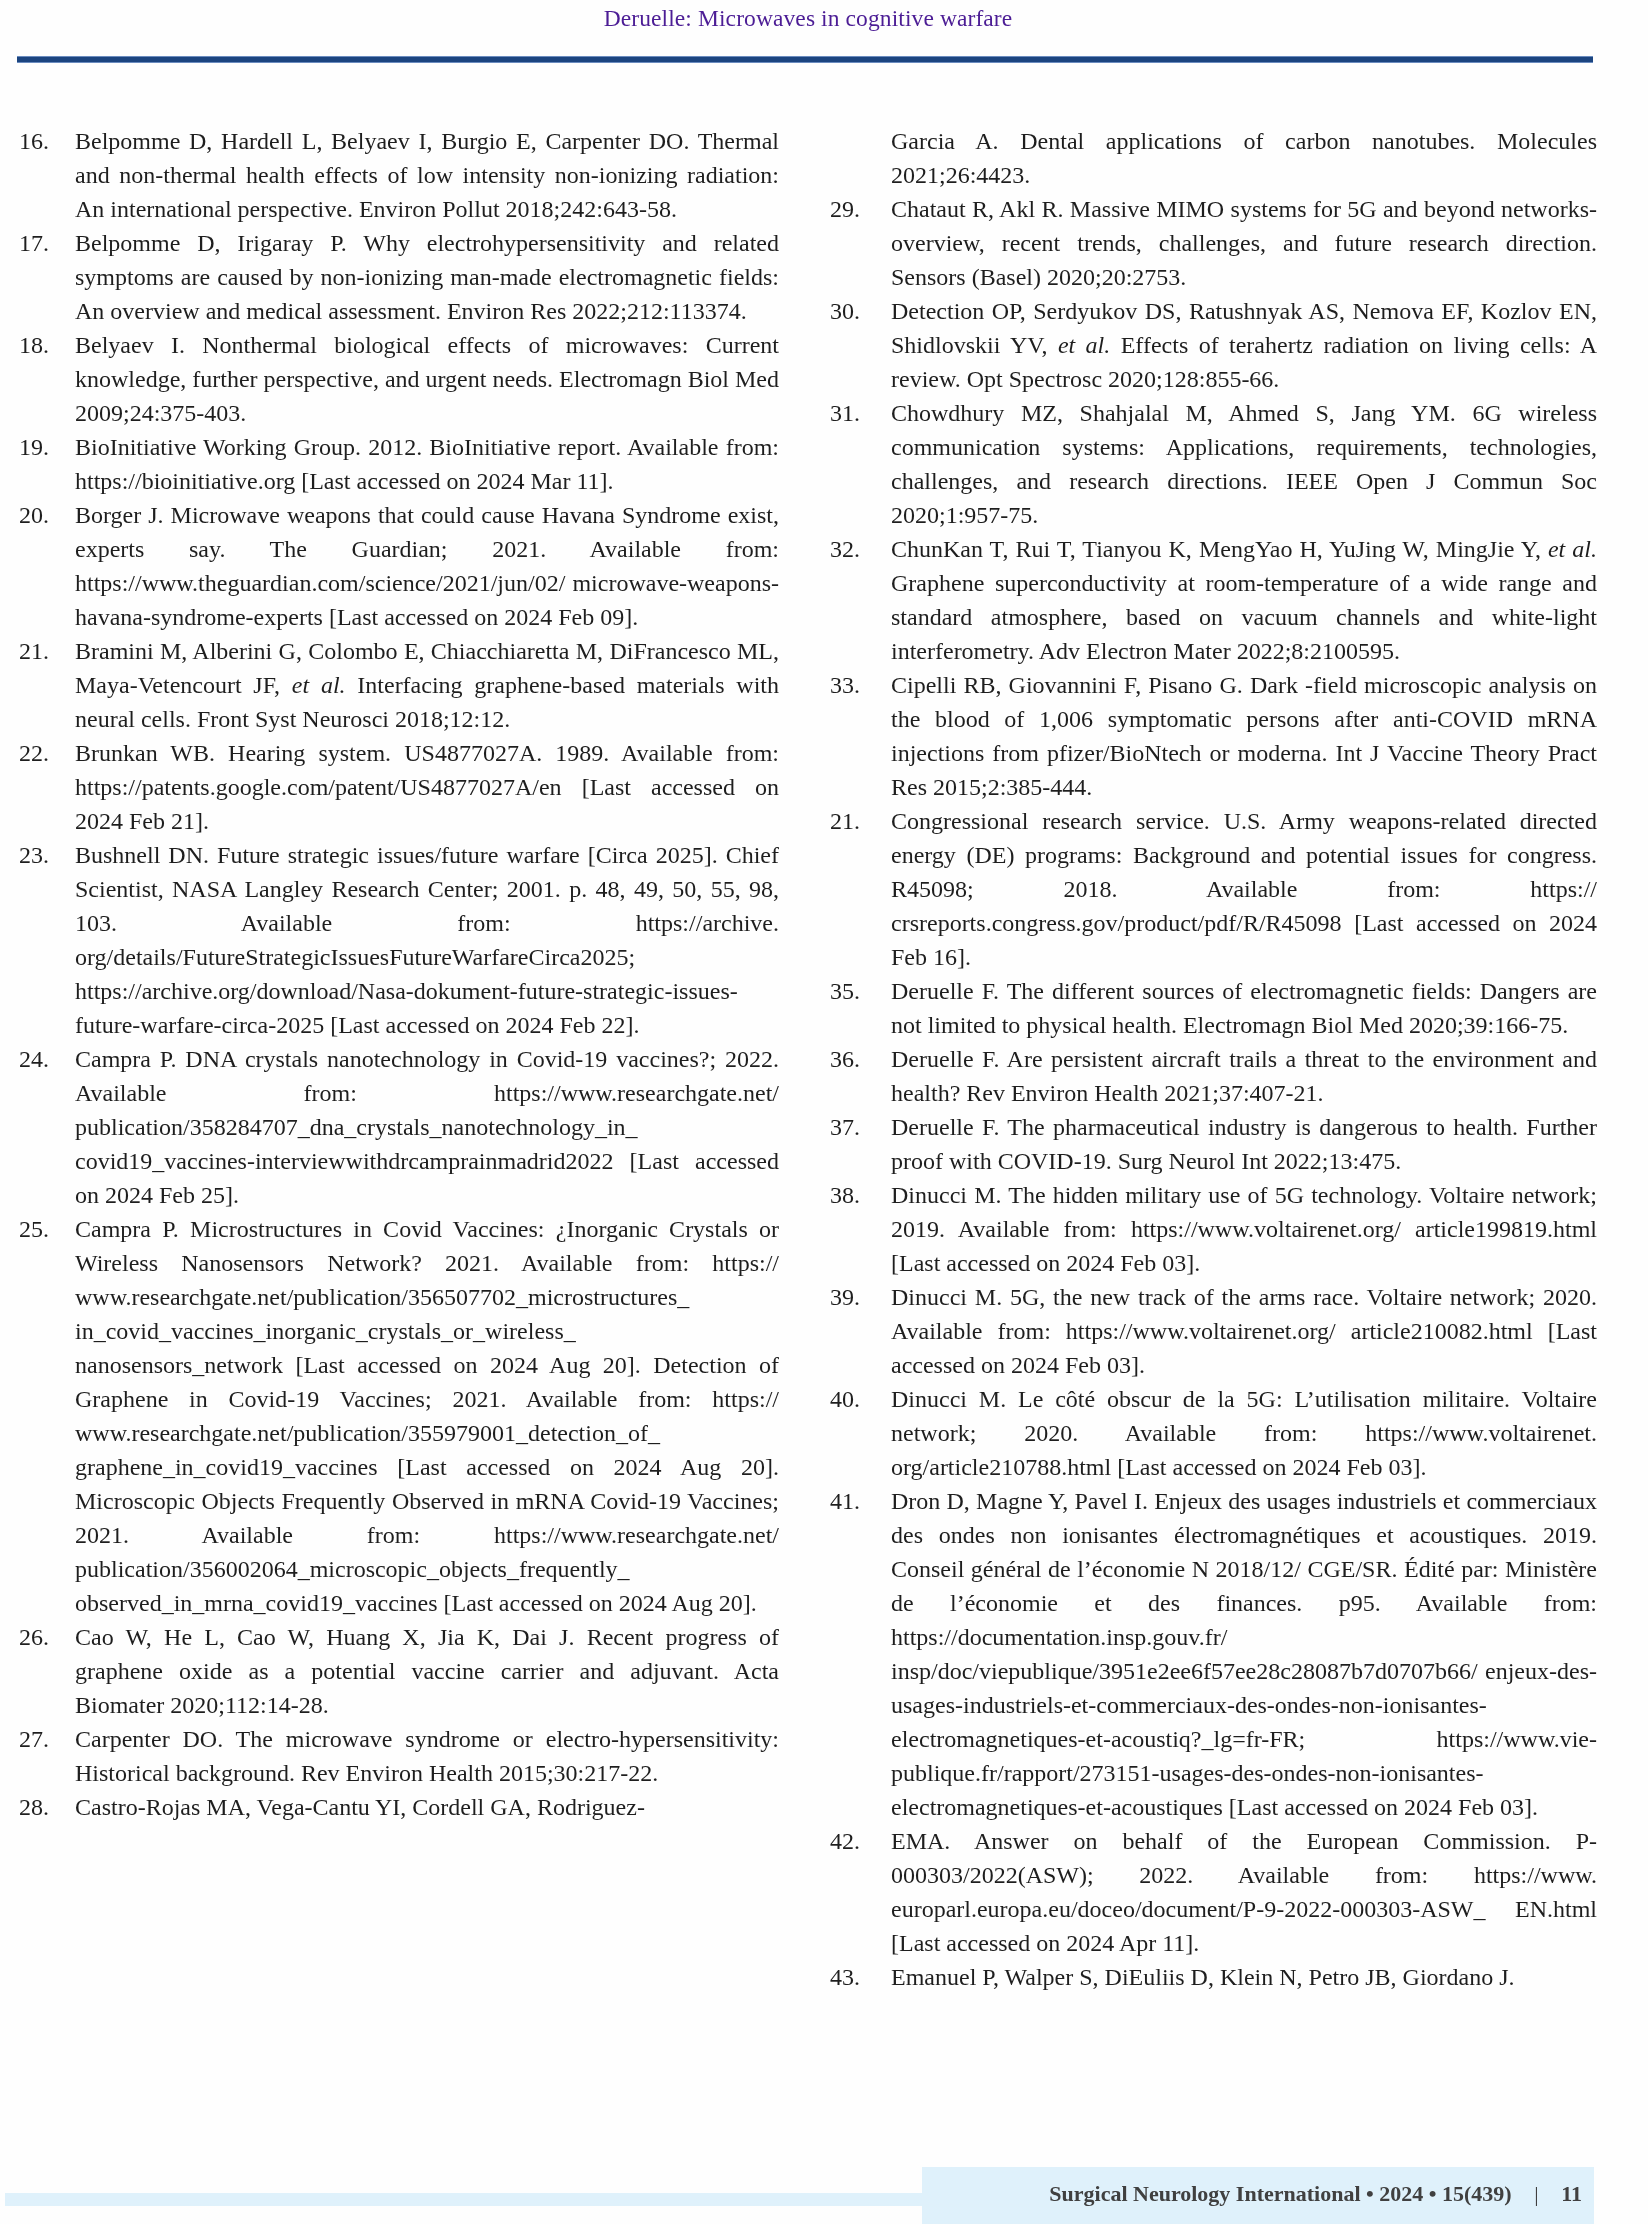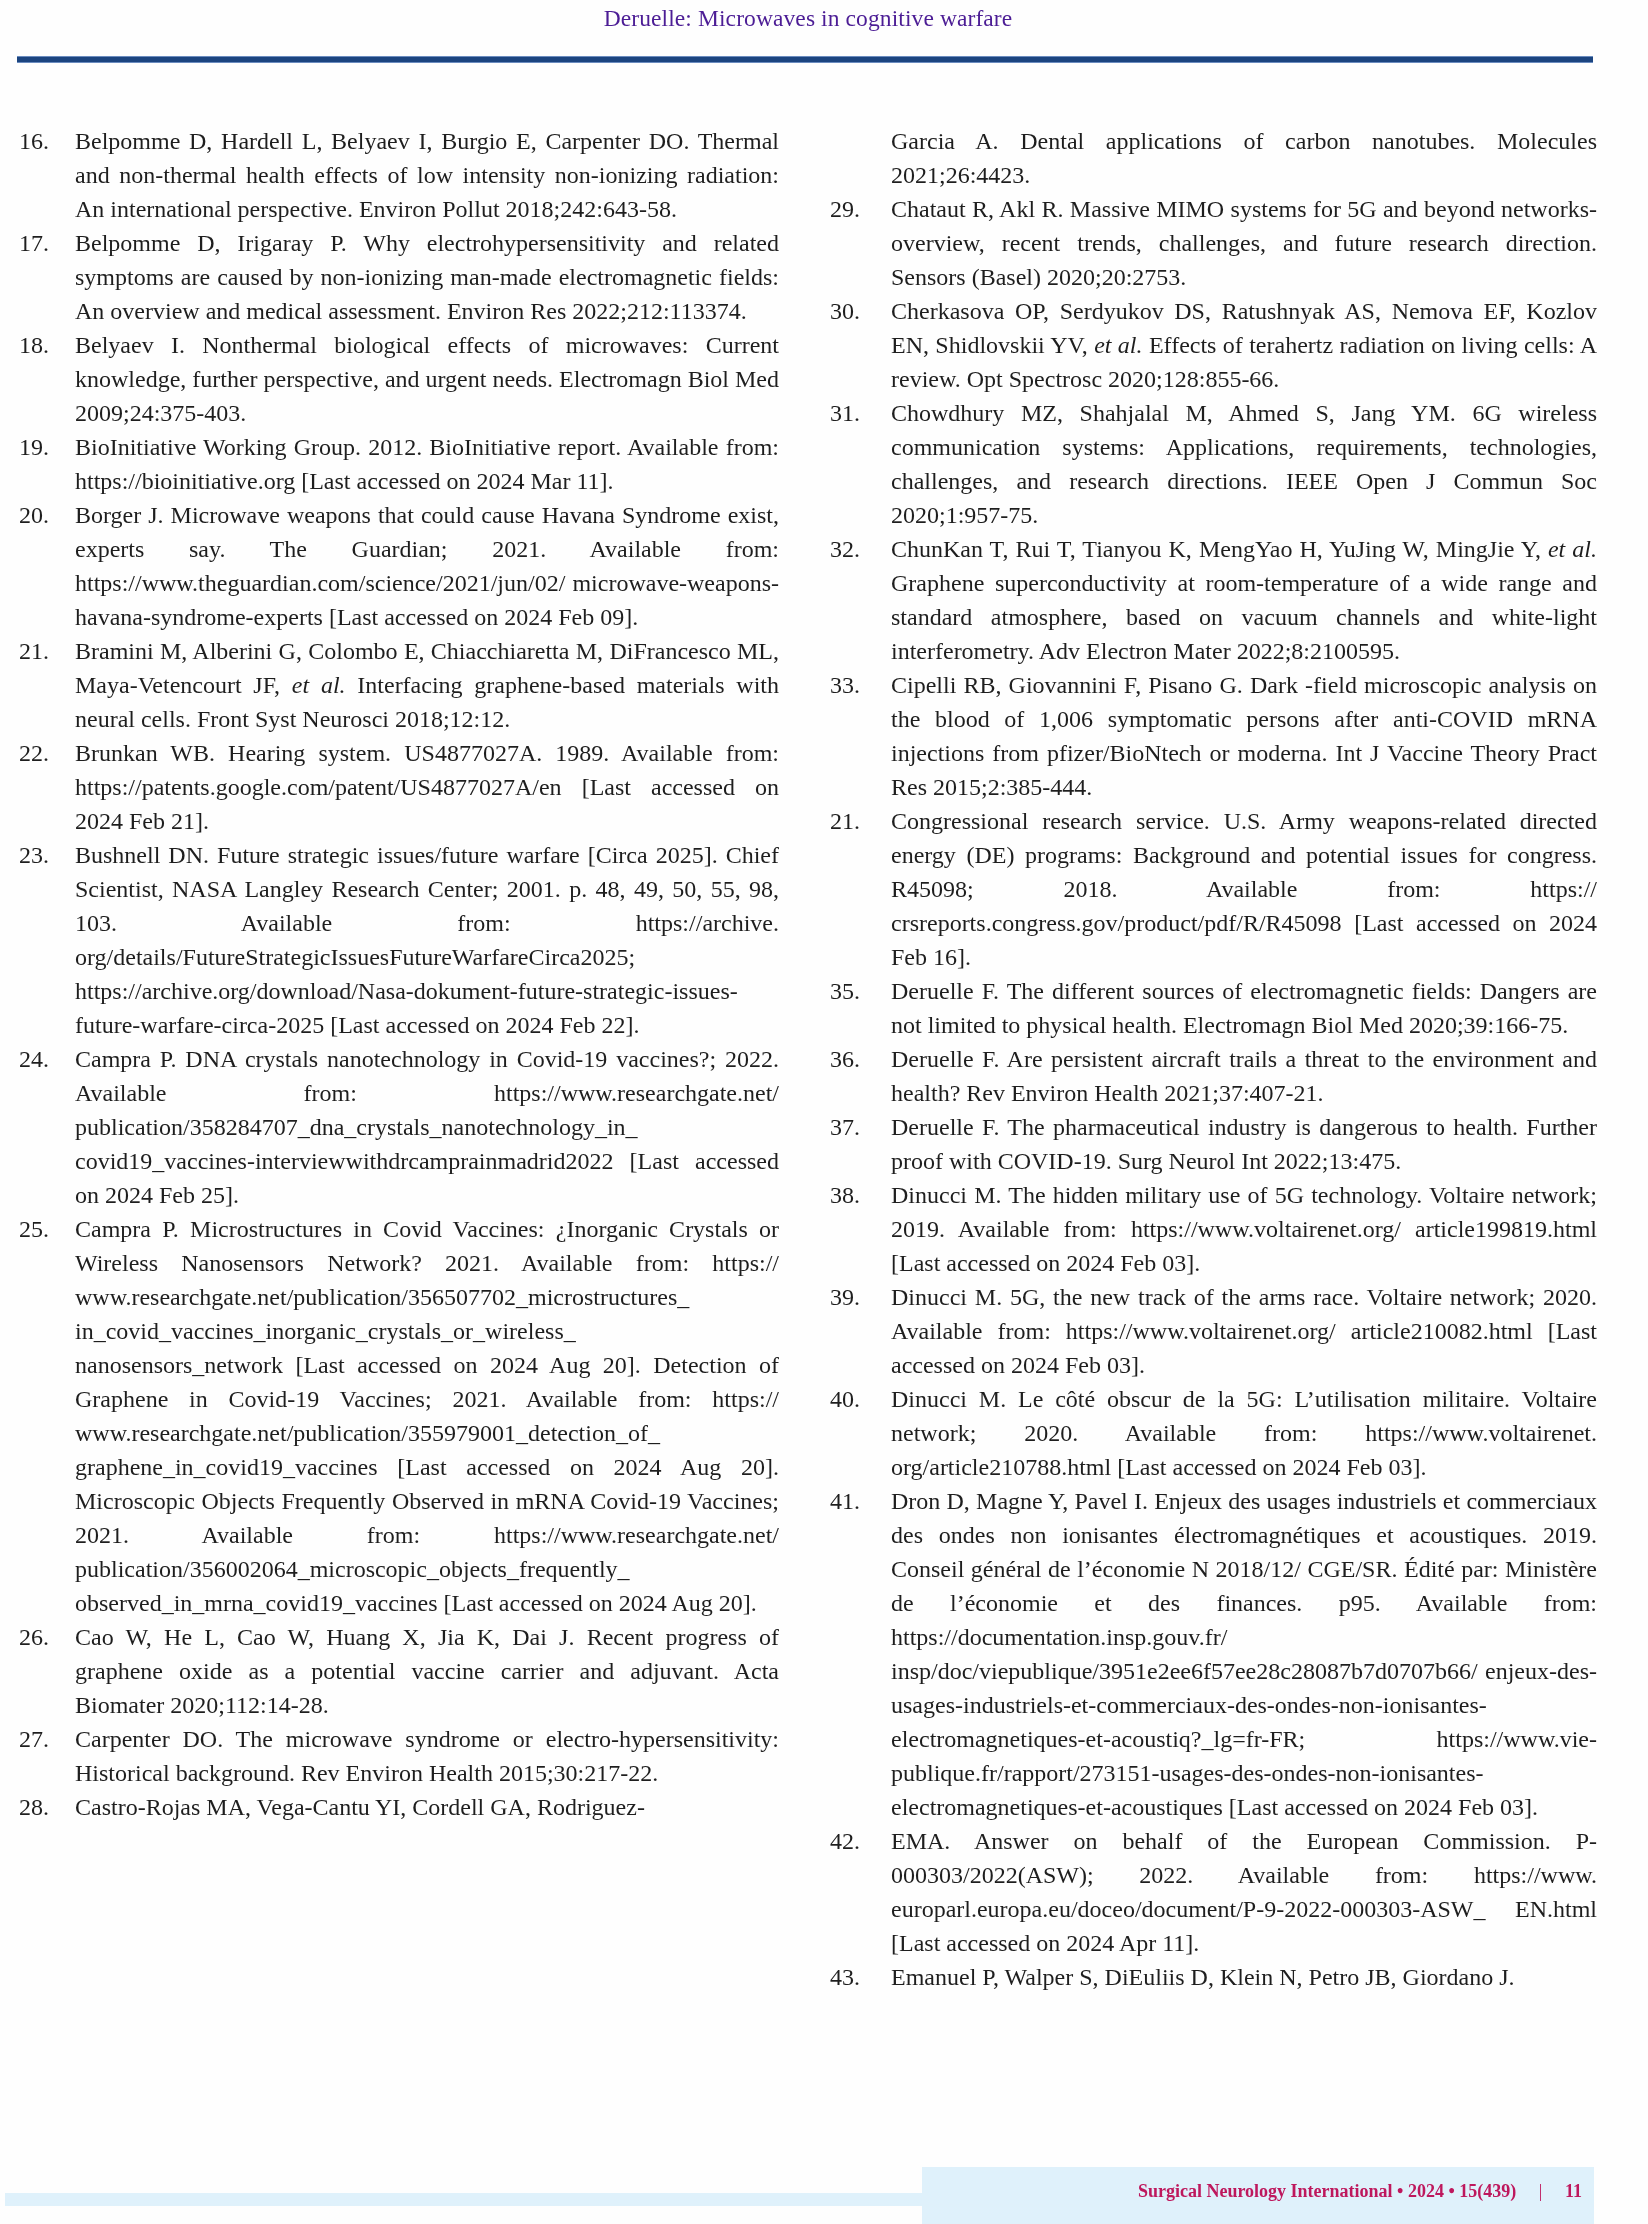--- a/index.html
+++ b/index.html
@@ -34,21 +34,21 @@
   .footer-band {
     position: absolute; top: 2193px; left: 5.2px; width: 921px; height: 13px;
     background: #dff1fb;
   }
   .footer-box {
     position: absolute; top: 2167px; left: 922px; width: 672px; height: 57px;
     background: #dff1fb;
   }
   .footer-text {
     position: absolute; top: 2181px; left: 926px; width: 656px;
-    text-align: right; font-size: 18px; font-weight: bold; color: #be185d;
+    text-align: right; font-size: 22px; font-weight: bold; color: #404040;
     white-space: nowrap;
   }
   .footer-text .sep { display: inline-block; margin: 0 22.6px; font-weight: normal; }
   em { font-style: italic; }
 </style>
 </head>
 <body>
 
 <div class="running-head">Deruelle: Microwaves in cognitive warfare</div>
 <div class="head-rule"></div>
@@ -111,21 +111,21 @@
     <div class="ref">
       <span class="num"></span>
       <span class="txt">Garcia A. Dental applications of carbon nanotubes. Molecules 2021;26:4423.</span>
     </div>
     <div class="ref">
       <span class="num">29.</span>
       <span class="txt">Chataut R, Akl R. Massive MIMO systems for 5G and beyond networks-overview, recent trends, challenges, and future research direction. Sensors (Basel) 2020;20:2753.</span>
     </div>
     <div class="ref">
       <span class="num">30.</span>
-      <span class="txt"><span>Cherkasova OP, Serdyukov DS, Ratushnyak AS, Nemova EF, Kozlov EN, Shidlovskii YV, </span><em>et al.</em><span> Effects of terahertz radiation on living cells: A review. Opt Spectrosc 2020;128:855-66.</span></span>
+      <span class="txt"><span>Detection OP, Serdyukov DS, Ratushnyak AS, Nemova EF, Kozlov EN, Shidlovskii YV, </span><em>et al.</em><span> Effects of terahertz radiation on living cells: A review. Opt Spectrosc 2020;128:855-66.</span></span>
     </div>
     <div class="ref">
       <span class="num">31.</span>
       <span class="txt">Chowdhury MZ, Shahjalal M, Ahmed S, Jang YM. 6G wireless communication systems: Applications, requirements, technologies, challenges, and research directions. IEEE Open J Commun Soc 2020;1:957-75.</span>
     </div>
     <div class="ref">
       <span class="num">32.</span>
       <span class="txt"><span>ChunKan T, Rui T, Tianyou K, MengYao H, YuJing W, MingJie Y, </span><em>et al.</em><span> Graphene superconductivity at room-temperature of a wide range and standard atmosphere, based on vacuum channels and white-light interferometry. Adv Electron Mater 2022;8:2100595.</span></span>
     </div>
     <div class="ref">

